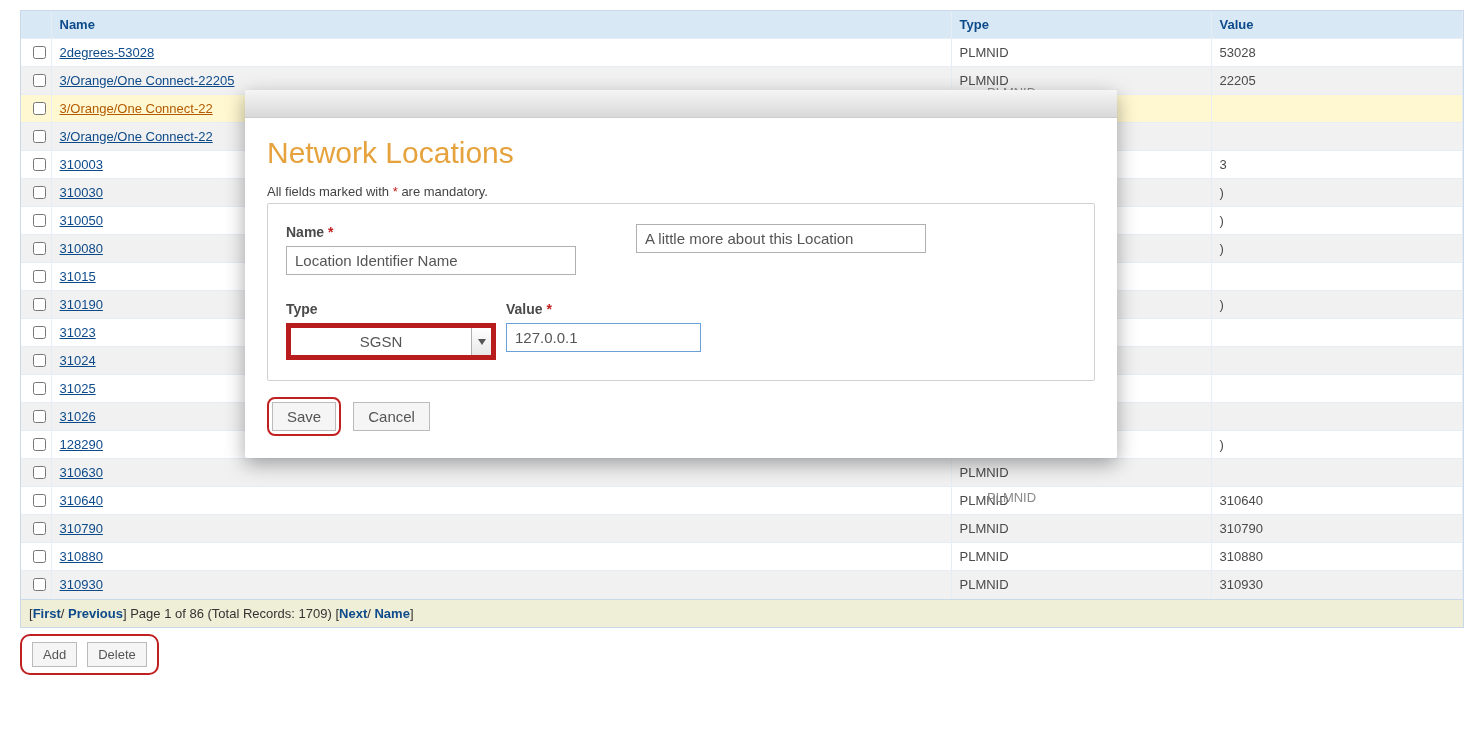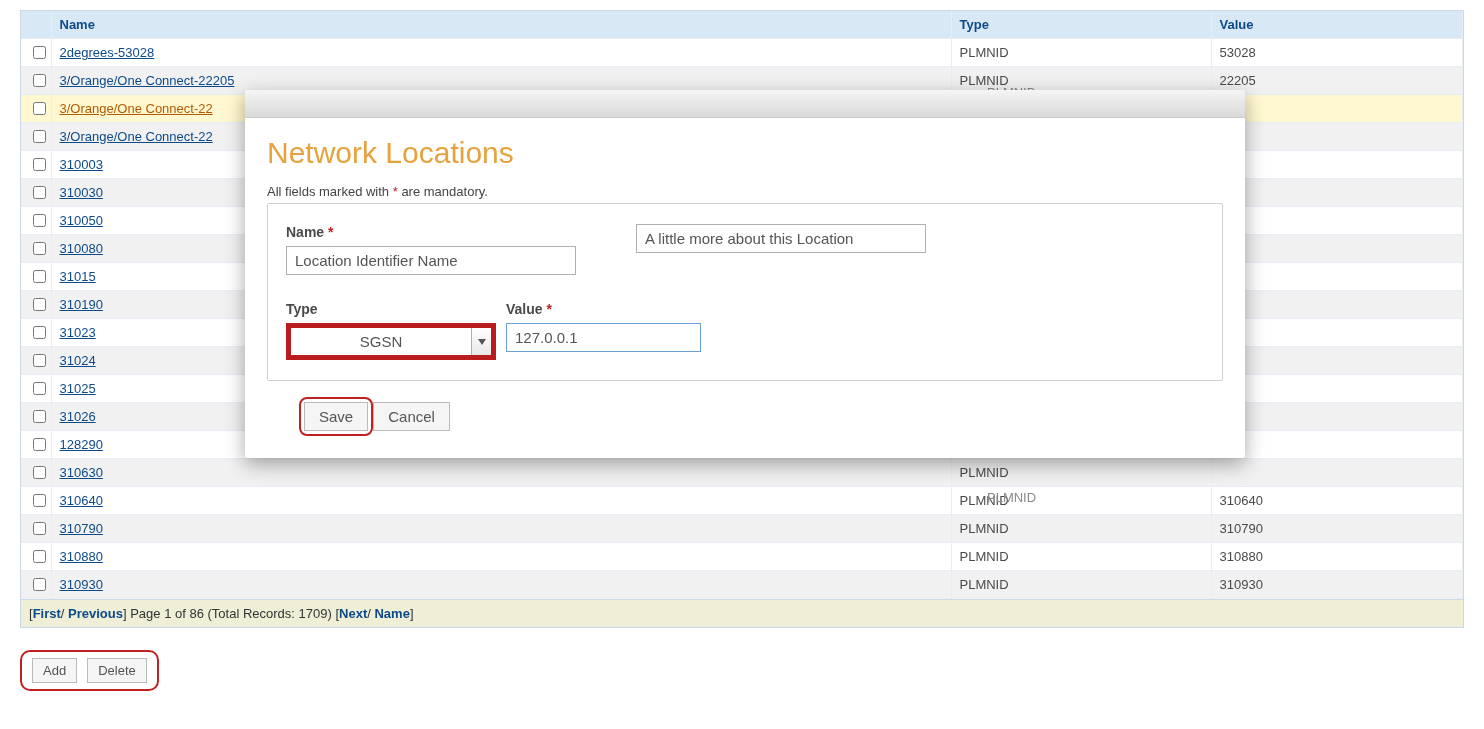--- a/index.html
+++ b/index.html
@@ -58,42 +58,42 @@
   .pager {
     background: #efeed7;
     border: 1px solid #c9d9e8;
     border-top: none;
     padding: 6px 8px;
     font-size: 13px;
     color: #333;
   }
   .pager a { color: #0d4a8a; font-weight: bold; text-decoration: none; }
   .btn-row {
-    margin-top: 22px;
+    margin-top: 6px;
     display: inline-flex;
     gap: 10px;
     padding: 6px 10px;
     border: 2.5px solid #c02020;
     border-radius: 10px;
   }
   .btn {
     background: #f5f5f5;
     border: 1px solid #bbb;
     padding: 4px 10px;
     font-size: 13px;
     color: #555;
     cursor: pointer;
   }
 
   
   .modal {
     position: absolute;
     left: 245px;
     top: 90px;
-    width: 1000px;
+    width: 872px;
     background: #fff;
     border-radius: 2px;
     box-shadow: 0 6px 20px rgba(0,0,0,0.35);
     z-index: 100;
   }
   .modal-header {
     height: 28px;
     background: linear-gradient(#f5f5f5, #d9d9d9);
     border-bottom: 1px solid #ccc;
     border-radius: 2px 2px 0 0;
@@ -156,23 +156,22 @@
     background: linear-gradient(#fff,#e8e8e8);
     display: flex;
     align-items: center;
     justify-content: center;
     cursor: pointer;
   }
   .sel-btn svg { width: 8px; height: 6px; }
   .modal-actions {
     margin-top: 16px;
     display: flex;
-    gap: 0;
+    gap: 12px;
     align-items: center;
-    margin-left: 32px;
   }
   .save-highlight {
     border: 2.5px solid #c02020;
     border-radius: 8px;
     padding: 3px;
     display: inline-block;
   }
   .modal-actions .btn {
     padding: 5px 14px;
     font-size: 15px;

